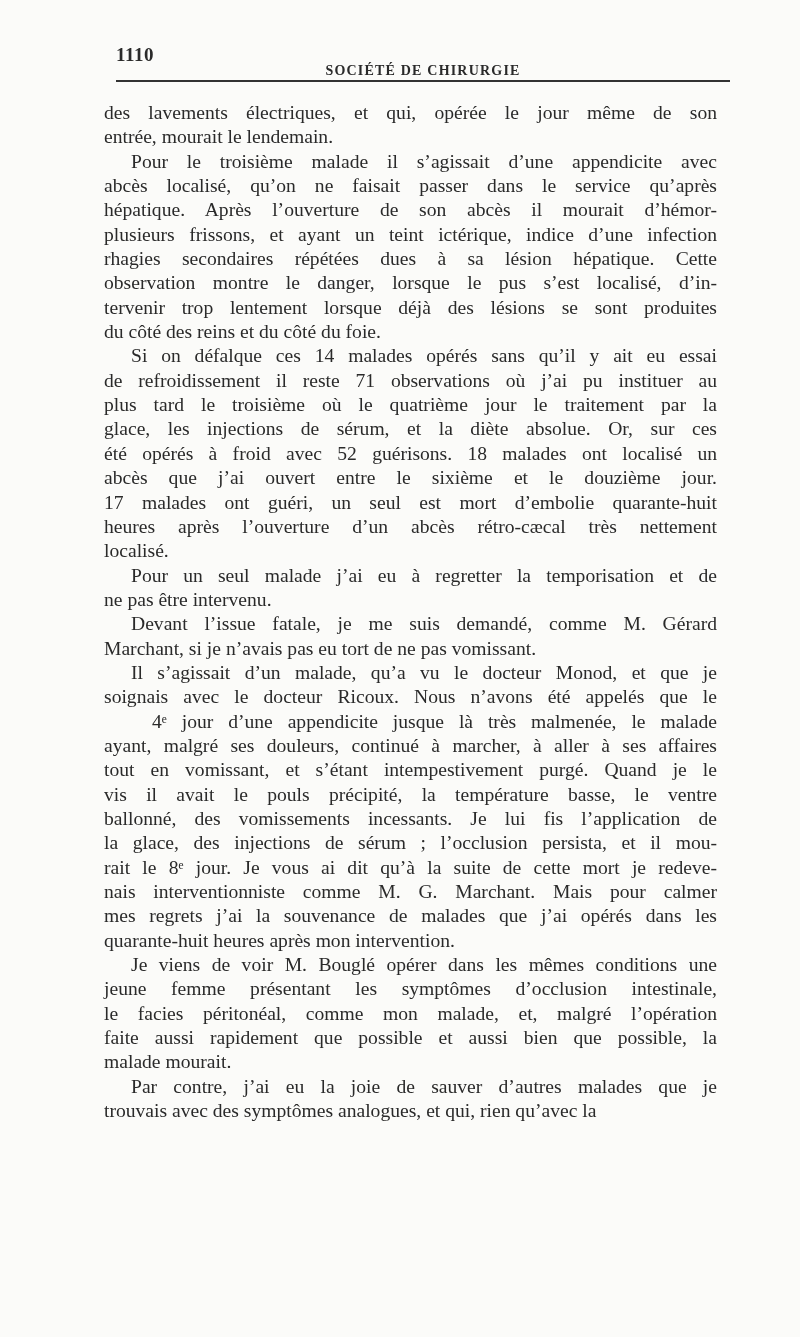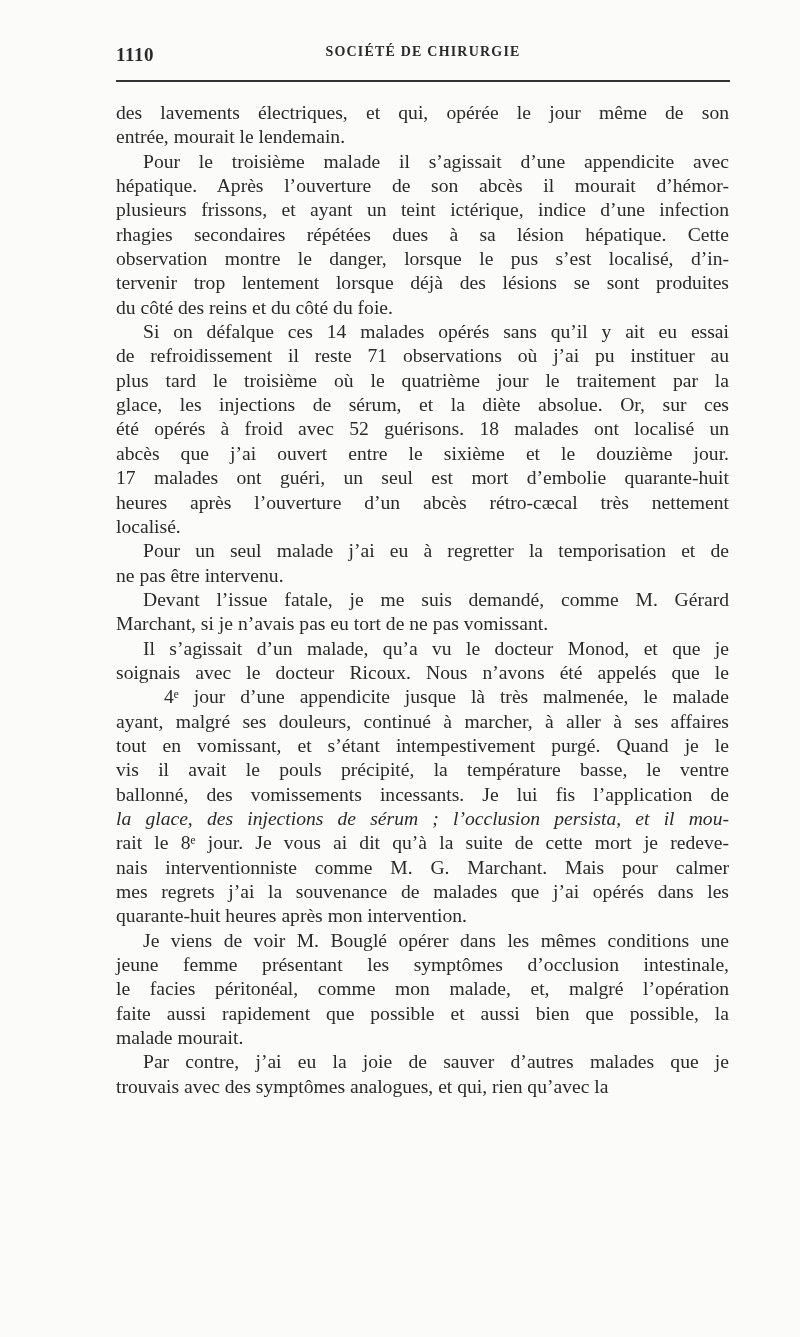--- a/index.html
+++ b/index.html
@@ -12,30 +12,30 @@
   }
   .page { position: absolute; left: 0; top: 0; width: 800px; height: 1337px; }
   .running-head {
     position: absolute; left: 116px; top: 44px; width: 614px; height: 24px;
   }
   .page-number {
     position: absolute; left: 0; top: 0;
     font-size: 19px; font-weight: bold; letter-spacing: 0.5px;
   }
   .journal-title {
-    position: absolute; left: 0; right: 0; top: 0; text-align: center;
+    position: absolute; left: 0; right: 0; top: 19px; text-align: center;
     font-size: 14px; font-weight: bold; letter-spacing: 1.2px;
     font-family: "Liberation Serif", "DejaVu Serif", serif;
   }
   .head-rule {
     position: absolute; left: 116px; top: 80px; width: 614px; height: 2px;
     background: #333;
   }
   .body-text {
-    position: absolute; left: 116px; top: 101px; width: 613px;
+    position: absolute; left: 104px; top: 101px; width: 613px;
     font-size: 19.6px; line-height: 24.35px;
   }
   .line {
     display: block; height: 24.35px; white-space: nowrap;
     text-align: justify; text-align-last: justify;
     overflow: visible;
   }
   .line.last { text-align-last: left; }
   .line.indent { padding-left: 27px; }
 </style>
@@ -49,20 +49,21 @@
   </div>
   <div class="head-rule"></div>
 
   <div class="body-text" id="body-text">
       <div>
         <span class="line" style="text-align-last: justify;">des lavements électriques, et qui, opérée le jour même de son</span>
         <span class="line last">entrée, mourait le lendemain.</span>
       </div>
       <div>
         <span class="line indent" style="text-align-last: justify;">Pour le troisième malade il s’agissait d’une appendicite avec</span>
+        <span class="line" style="text-align-last: justify;">abcès localisé, qu’on ne faisait passer dans le service qu’après</span>
         <span class="line" style="text-align-last: justify;">hépatique. Après l’ouverture de son abcès il mourait d’hémor-</span>
         <span class="line" style="text-align-last: justify;">plusieurs frissons, et ayant un teint ictérique, indice d’une infection</span>
         <span class="line" style="text-align-last: justify;">rhagies secondaires répétées dues à sa lésion hépatique. Cette</span>
         <span class="line" style="text-align-last: justify;">observation montre le danger, lorsque le pus s’est localisé, d’in-</span>
         <span class="line" style="text-align-last: justify;">tervenir trop lentement lorsque déjà des lésions se sont produites</span>
         <span class="line last">du côté des reins et du côté du foie.</span>
       </div>
       <div>
         <span class="line indent" style="text-align-last: justify;">Si on défalque ces 14 malades opérés sans qu’il y ait eu essai</span>
         <span class="line" style="text-align-last: justify;">de refroidissement il reste 71 observations où j’ai pu instituer au</span>
@@ -83,21 +84,21 @@
         <span class="line last">Marchant, si je n’avais pas eu tort de ne pas vomissant.</span>
       </div>
       <div>
         <span class="line indent" style="text-align-last: justify;">Il s’agissait d’un malade, qu’a vu le docteur Monod, et que je</span>
         <span class="line" style="text-align-last: justify;">soignais avec le docteur Ricoux. Nous n’avons été appelés que le</span>
         <span class="line" style="text-align-last: justify; margin-left: 48px;">4ᵉ jour d’une appendicite jusque là très malmenée, le malade</span>
         <span class="line" style="text-align-last: justify;">ayant, malgré ses douleurs, continué à marcher, à aller à ses affaires</span>
         <span class="line" style="text-align-last: justify;">tout en vomissant, et s’étant intempestivement purgé. Quand je le</span>
         <span class="line" style="text-align-last: justify;">vis il avait le pouls précipité, la température basse, le ventre</span>
         <span class="line" style="text-align-last: justify;">ballonné, des vomissements incessants. Je lui fis l’application de</span>
-        <span class="line" style="text-align-last: justify; font-style: italic;">la glace, des injections de sérum ; l’occlusion persista, et il mou-</span>
+        <span class="line" style="text-align-last: justify;">la glace, des injections de sérum ; l’occlusion persista, et il mou-</span>
         <span class="line" style="text-align-last: justify;">rait le 8ᵉ jour. Je vous ai dit qu’à la suite de cette mort je redeve-</span>
         <span class="line" style="text-align-last: justify;">nais interventionniste comme M. G. Marchant. Mais pour calmer</span>
         <span class="line" style="text-align-last: justify;">mes regrets j’ai la souvenance de malades que j’ai opérés dans les</span>
         <span class="line last">quarante-huit heures après mon intervention.</span>
       </div>
       <div>
         <span class="line indent" style="text-align-last: justify;">Je viens de voir M. Bouglé opérer dans les mêmes conditions une</span>
         <span class="line" style="text-align-last: justify;">jeune femme présentant les symptômes d’occlusion intestinale,</span>
         <span class="line" style="text-align-last: justify;">le facies péritonéal, comme mon malade, et, malgré l’opération</span>
         <span class="line" style="text-align-last: justify;">faite aussi rapidement que possible et aussi bien que possible, la</span>

